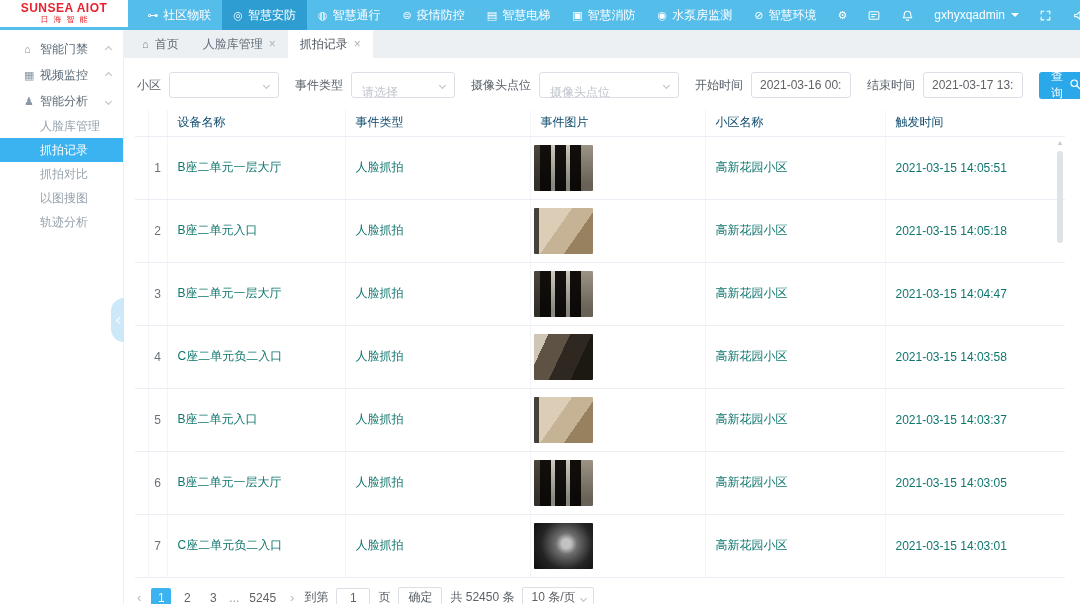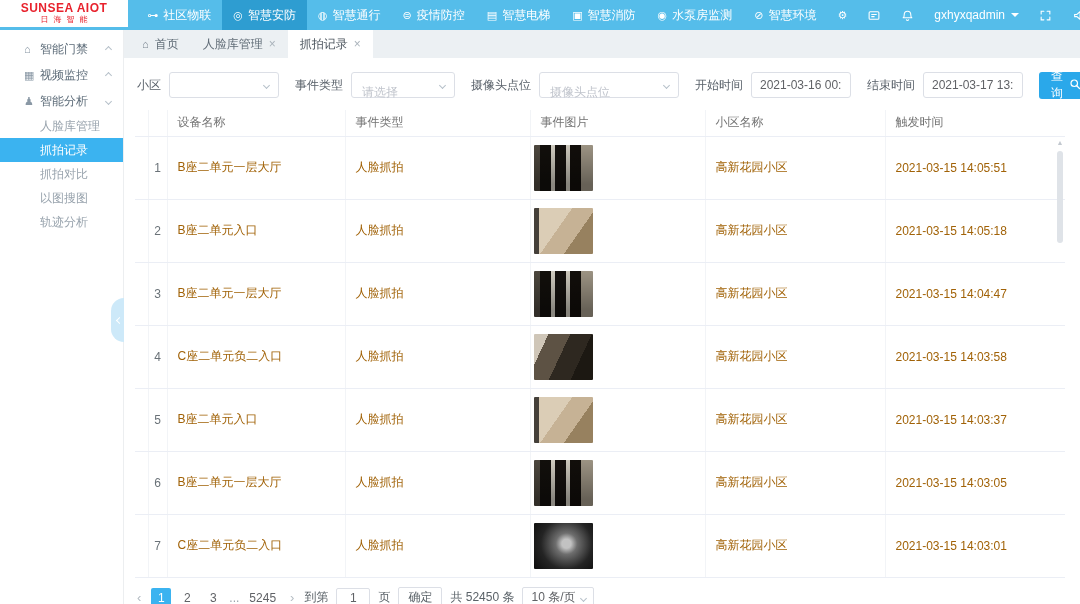--- a/index.html
+++ b/index.html
@@ -52,22 +52,22 @@
   .select{height:26px;border:1px solid #dcdfe6;border-radius:3px;display:flex;align-items:center;padding:15px 20px 0 10px;position:relative;background:#fff;cursor:pointer}
   .select .chev{position:absolute;right:9px;top:10px}
   .sel-text{color:#c0c4cc;white-space:nowrap;overflow:hidden}
   .w110{width:110px}.w104{width:104px}.w140{width:140px}
   .dinput{height:26px;border:1px solid #dcdfe6;border-radius:3px;width:100px;padding:0 8px;color:#606266;font-size:12px;font-family:inherit}
   .btn-primary{height:27px;background:#2aa8ea;color:#fff;border:none;border-radius:3px;display:flex;align-items:center;gap:6px;padding:0 12px;font-size:12px;cursor:pointer;margin-right:12px}
 
   
   .table-wrap{margin:11px 0 0 11px;width:930px;position:relative}
   table{border-collapse:collapse;width:100%;table-layout:fixed}
-  thead th{height:26px;font-weight:400;color:#737373;text-align:left;padding:0 10px;border-bottom:1px solid #ebeef5;border-right:1px solid #f2f4f7;background:#fff}
-  tbody td{height:63px;padding:0 10px;border-bottom:1px solid #ebeef5;border-right:1px solid #f2f4f7;color:#a16207}
+  thead th{height:26px;font-weight:400;color:#0c4a6e;text-align:left;padding:0 10px;border-bottom:1px solid #ebeef5;border-right:1px solid #f2f4f7;background:#fff}
+  tbody td{height:63px;padding:0 10px;border-bottom:1px solid #ebeef5;border-right:1px solid #f2f4f7;color:#0f766e}
   thead th:last-child,tbody td:last-child{border-right:none}
   td.cidx{padding:0;text-align:center;color:#6a7278}
   td.cimg{padding:0 0 0 3px}
   .thumb{width:59px;height:46px;border-radius:1px}
   .thumb[data-theme="dark-door"]{background:linear-gradient(180deg,rgba(0,0,0,.12),rgba(0,0,0,.42) 85%),linear-gradient(90deg,#565046 0 11%,#14110d 11% 28%,#ece7da 28% 36%,#171310 36% 54%,#e8e3d6 54% 61%,#14100c 61% 79%,#b1a795 79%)}
   .thumb[data-theme="beige-stairs"]{background:linear-gradient(90deg,#45403a 0 9%,rgba(0,0,0,0) 9%),linear-gradient(125deg,#dbcdb6 0 42%,#c6b295 42% 68%,#97815f 68%)}
   .thumb[data-theme="dark-stairs"]{background:linear-gradient(115deg,#cfc6b8 0 18%,#5d5244 18% 45%,#2e2820 45% 72%,#1c1812 72%)}
   .thumb[data-theme="night-bw"]{background:radial-gradient(circle at 55% 45%,#c2c2c2 0 11%,#6e6e6e 26%,#242424 62%,#0c0c0c 100%)}
   .vscroll{position:absolute;top:27px;right:1px;width:8px;bottom:2px}
   .varrow{height:10px;display:flex;align-items:center;justify-content:center;color:#c2c8cf;font-size:7px}

